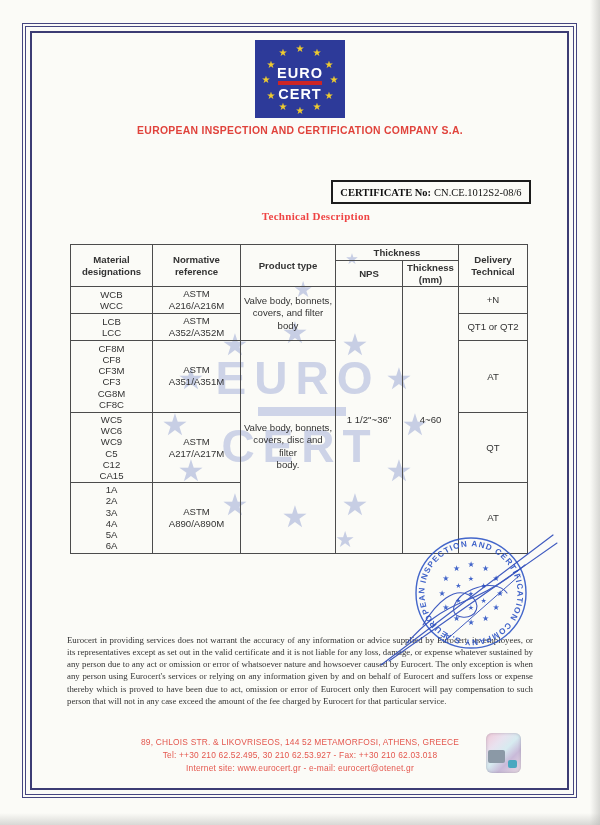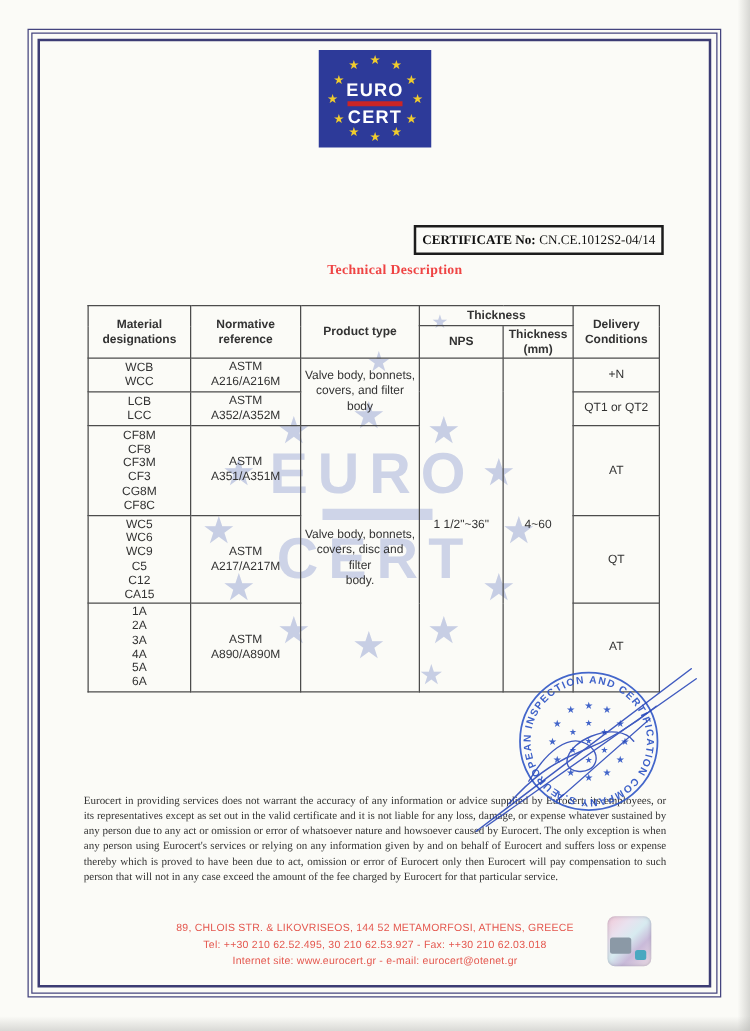--- a/index.html
+++ b/index.html
@@ -85,24 +85,25 @@
     <span class="lstar" style="left:28px;top:67px;"></span>
     <span class="lstar" style="left:16px;top:56px;"></span>
     <span class="lstar" style="left:11px;top:40px;"></span>
     <span class="lstar" style="left:16px;top:25px;"></span>
     <span class="lstar" style="left:28px;top:13px;"></span>
     <div class="logo-word" style="top:26px;">EURO</div>
     <div class="logo-bar"></div>
     <div class="logo-word" style="top:47px;">CERT</div>
   </div>
 
+  <div class="company-title">EUROPEAN INSPECTION AND CERTIFICATION COMPANY S.A.</div>
 
   <div class="cert-box">
     <span class="lbl">CERTIFICATE No:</span>
-    <span>CN.CE.1012S2-04/14</span>
+    <span>CN.CE.1012S2-08/6</span>
   </div>
 
   <div class="section-title">Technical Description</div>
 
   <div class="wm">
     <span class="wstar" style="left:295px;top:333px;font-size:30px;"></span>
     <span class="wstar" style="left:355px;top:345px;font-size:30px;"></span>
     <span class="wstar" style="left:399px;top:379px;font-size:30px;"></span>
     <span class="wstar" style="left:415px;top:425px;font-size:30px;"></span>
     <span class="wstar" style="left:399px;top:471px;font-size:30px;"></span>
@@ -132,21 +133,21 @@
     </colgroup>
     <tbody>
       <tr class="hr1">
         <td class="th" rowspan="2">Material
 designations</td>
         <td class="th" rowspan="2">Normative
 reference</td>
         <td class="th" rowspan="2">Product type</td>
         <td class="th" colspan="2">Thickness</td>
         <td class="th" rowspan="2">Delivery
-Conditions</td>
+Technical</td>
       </tr>
       <tr class="hr2">
         <td class="th">NPS</td>
         <td class="th">Thickness
 (mm)</td>
       </tr>
       <tr class="r1">
         <td class="mat">WCB
 WCC</td>
         <td class="ref">ASTM

